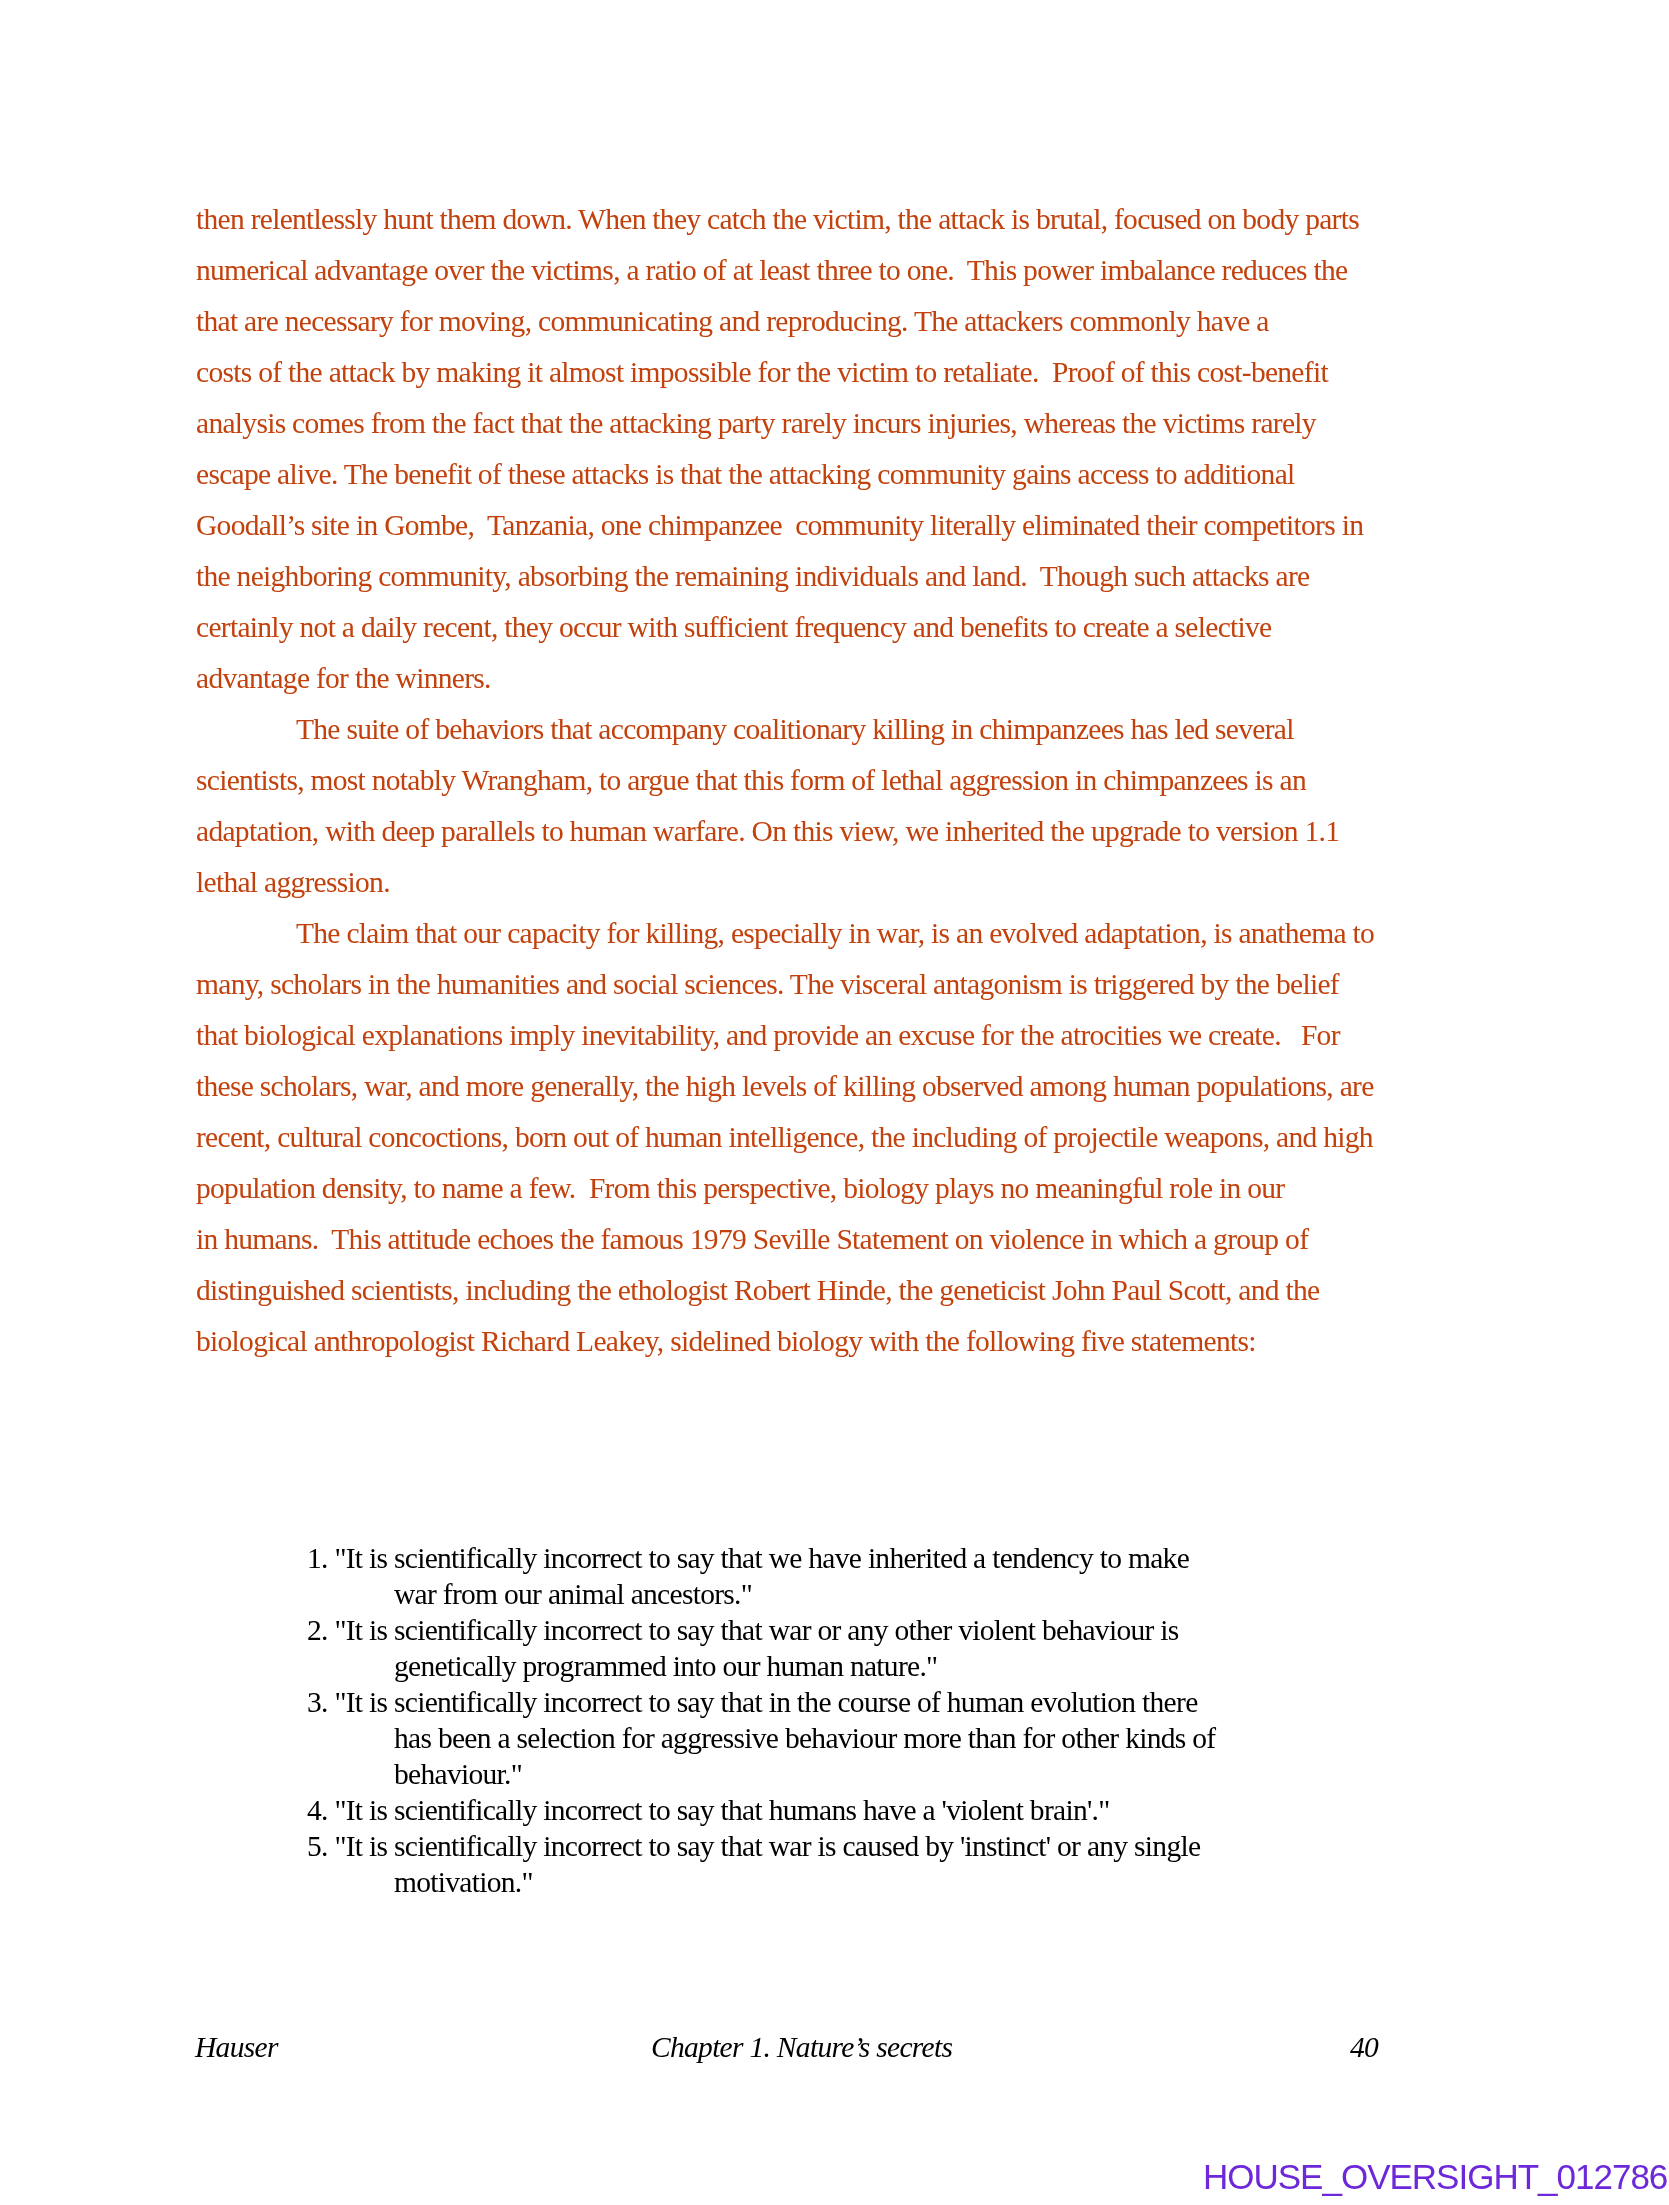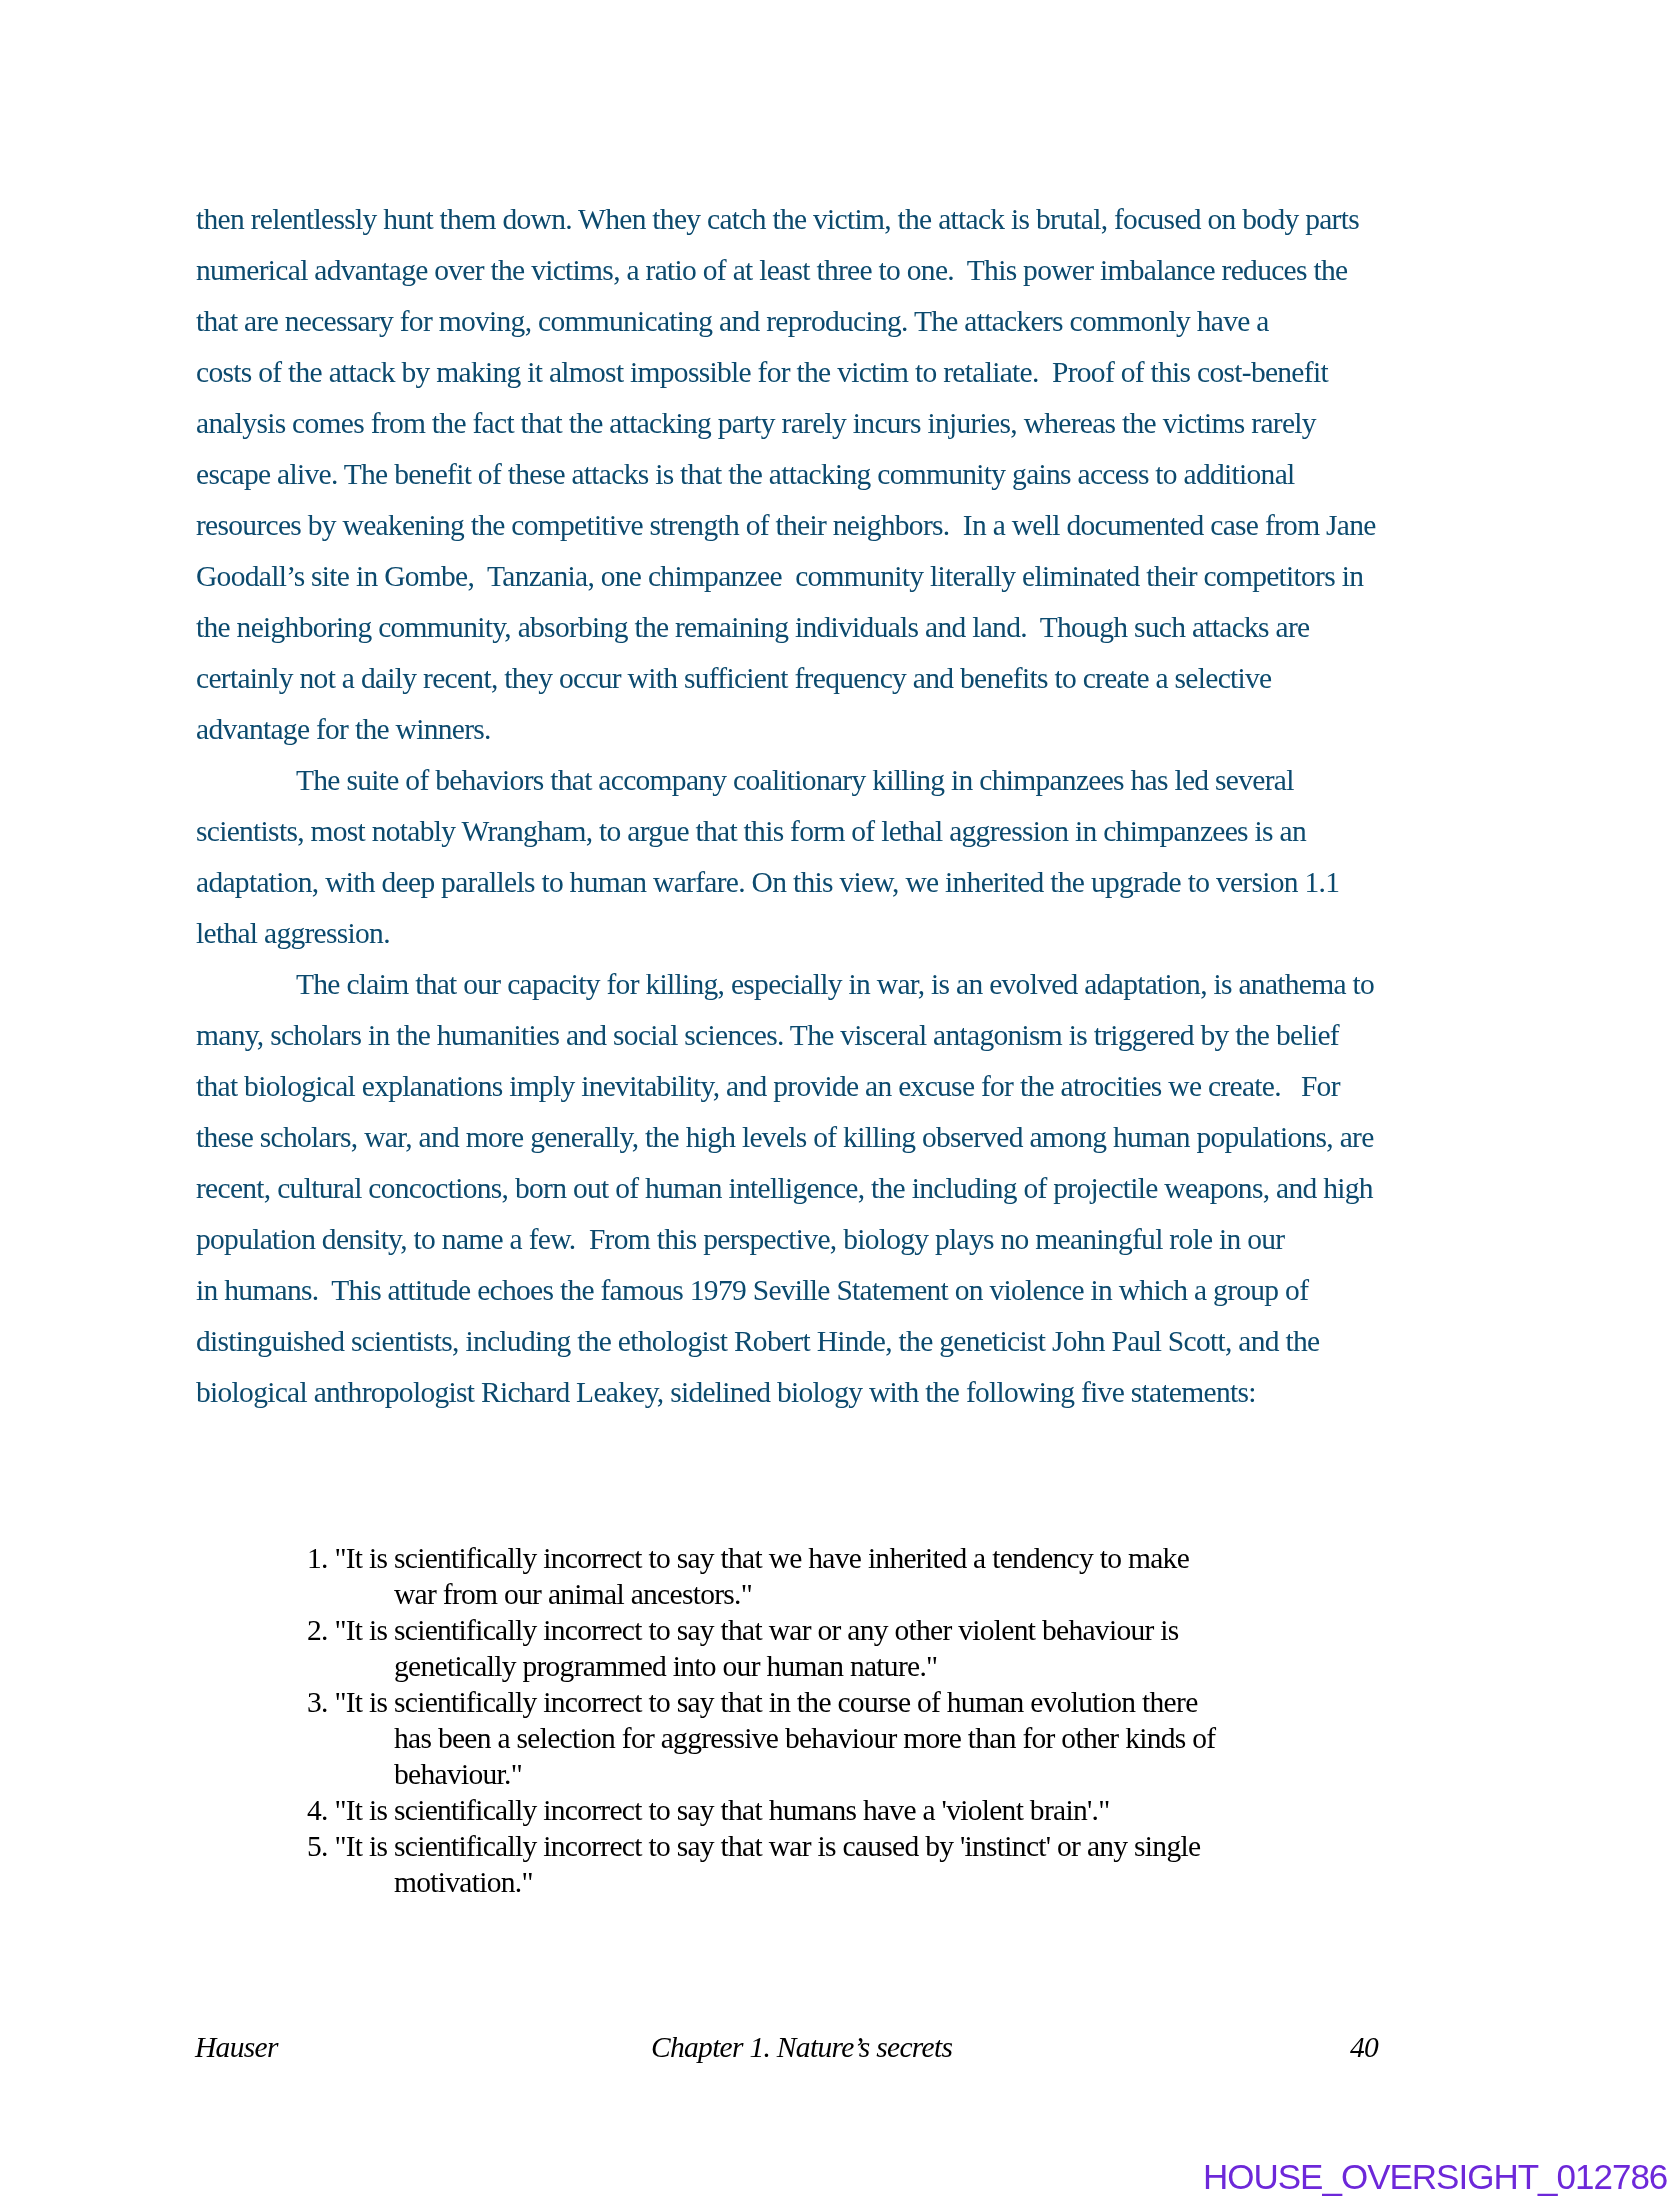--- a/index.html
+++ b/index.html
@@ -14,21 +14,21 @@
   }
   
   .body-text {
     position: absolute;
     left: 196px;
     top: 194px;
     width: 1375px;
     font-size: 29.5px;
     line-height: 51px;
     letter-spacing: -0.7px;
-    color: #0c4a6e;
+    color: #c2410c;
   }
   .body-text .line {
     white-space: pre;     
     height: 51px;
   }
   .body-text .line.indent { padding-left: 100px; }
 
   
   .quote-list {
     position: absolute;
@@ -78,21 +78,20 @@
 
 <div class="page">
 
   <div class="body-text" id="body-text">
       <div class="line">then relentlessly hunt them down. When they catch the victim, the attack is brutal, focused on body parts</div>
       <div class="line">numerical advantage over the victims, a ratio of at least three to one.  This power imbalance reduces the</div>
       <div class="line">that are necessary for moving, communicating and reproducing. The attackers commonly have a</div>
       <div class="line">costs of the attack by making it almost impossible for the victim to retaliate.  Proof of this cost-benefit</div>
       <div class="line">analysis comes from the fact that the attacking party rarely incurs injuries, whereas the victims rarely</div>
       <div class="line">escape alive. The benefit of these attacks is that the attacking community gains access to additional</div>
-      <div class="line">resources by weakening the competitive strength of their neighbors.  In a well documented case from Jane</div>
       <div class="line">Goodall’s site in Gombe,  Tanzania, one chimpanzee  community literally eliminated their competitors in</div>
       <div class="line">the neighboring community, absorbing the remaining individuals and land.  Though such attacks are</div>
       <div class="line">certainly not a daily recent, they occur with sufficient frequency and benefits to create a selective</div>
       <div class="line">advantage for the winners.</div>
       <div class="line indent">The suite of behaviors that accompany coalitionary killing in chimpanzees has led several</div>
       <div class="line">scientists, most notably Wrangham, to argue that this form of lethal aggression in chimpanzees is an</div>
       <div class="line">adaptation, with deep parallels to human warfare. On this view, we inherited the upgrade to version 1.1</div>
       <div class="line">lethal aggression.</div>
       <div class="line indent">The claim that our capacity for killing, especially in war, is an evolved adaptation, is anathema to</div>
       <div class="line">many, scholars in the humanities and social sciences. The visceral antagonism is triggered by the belief</div>

